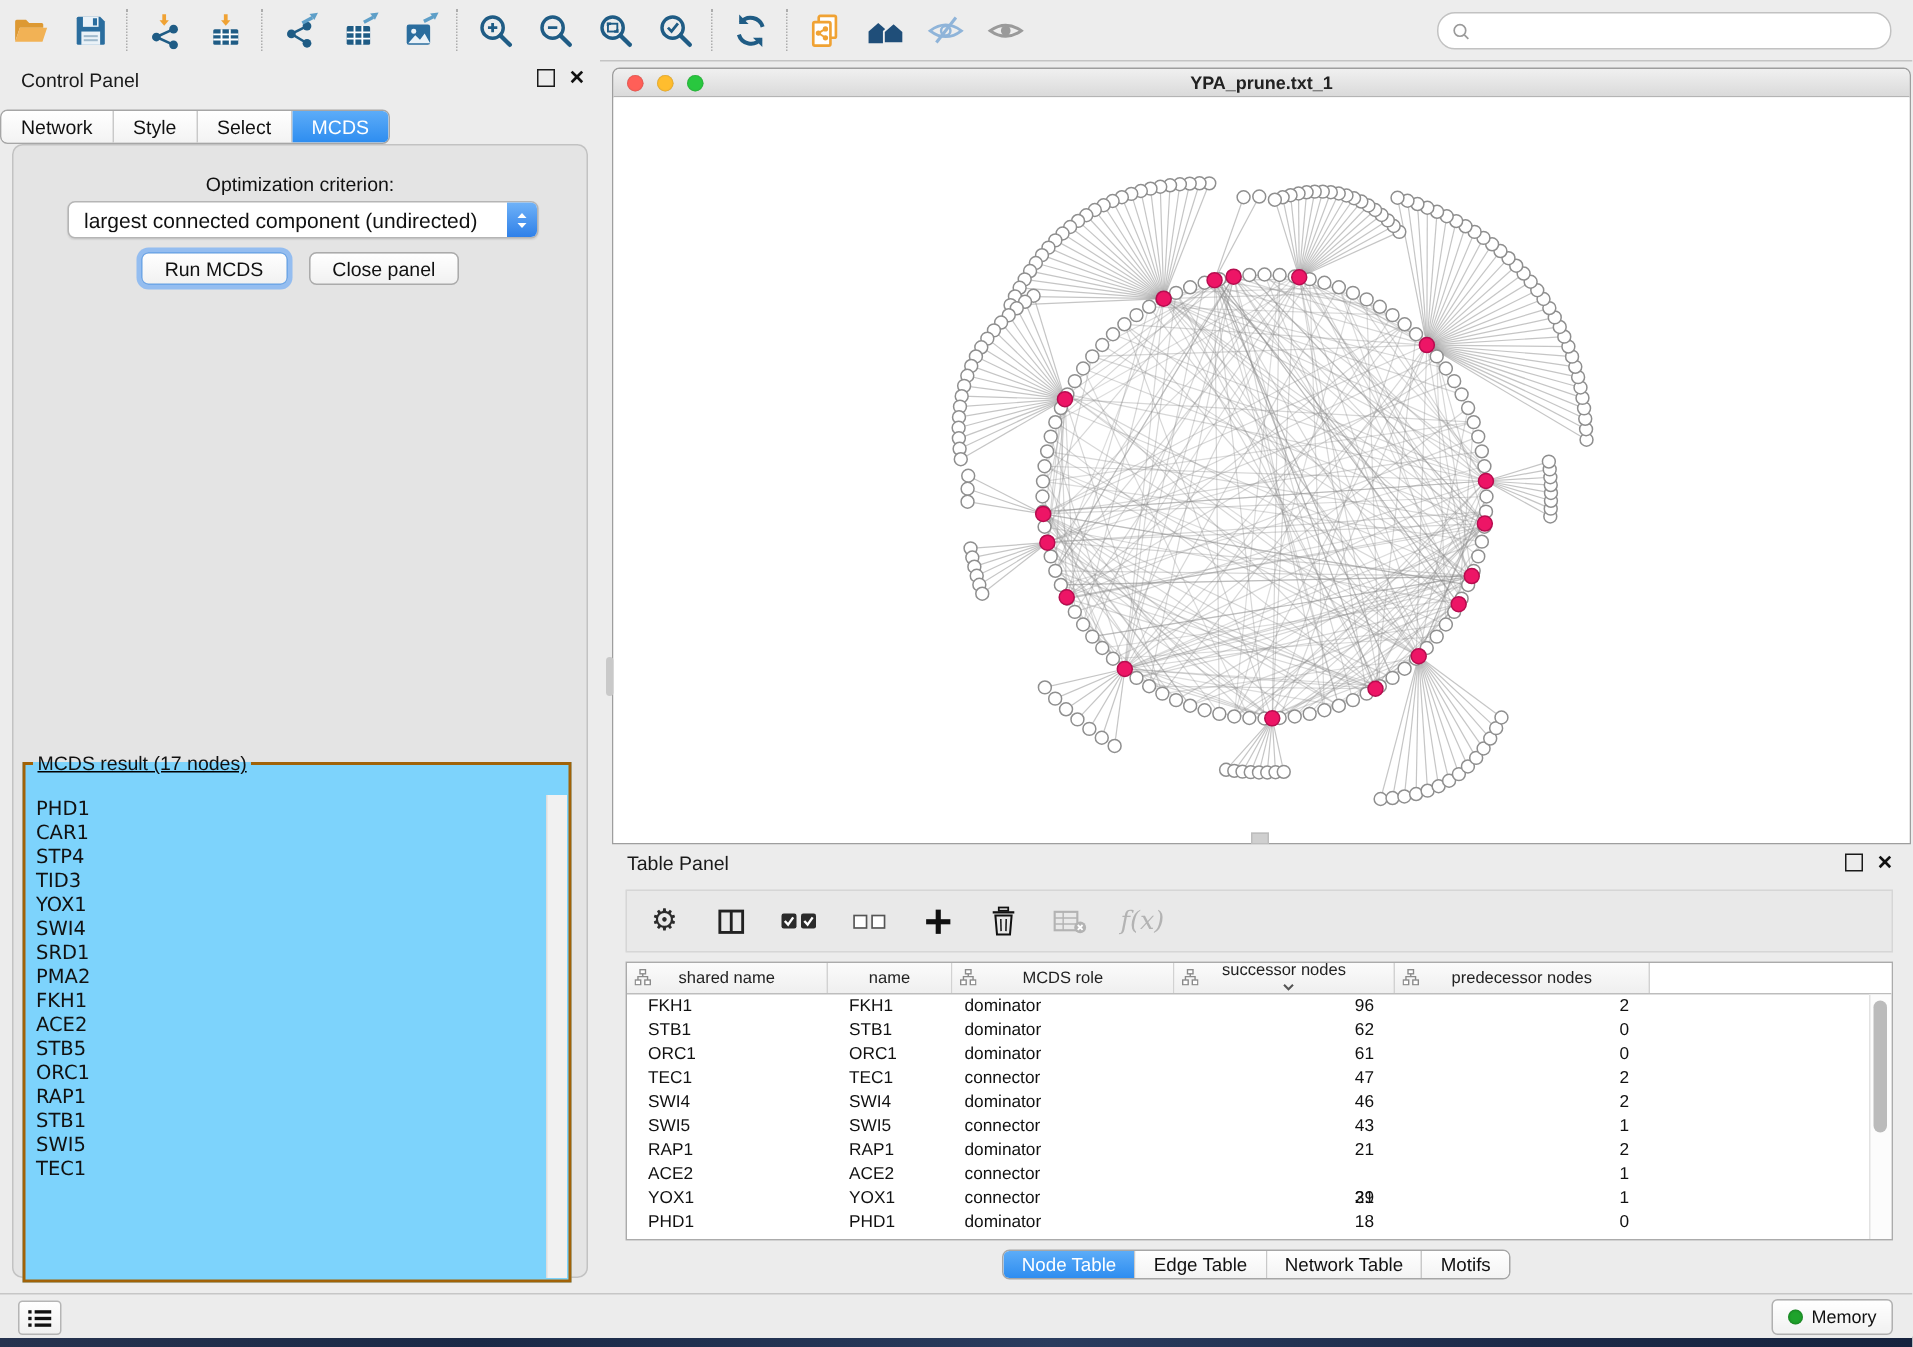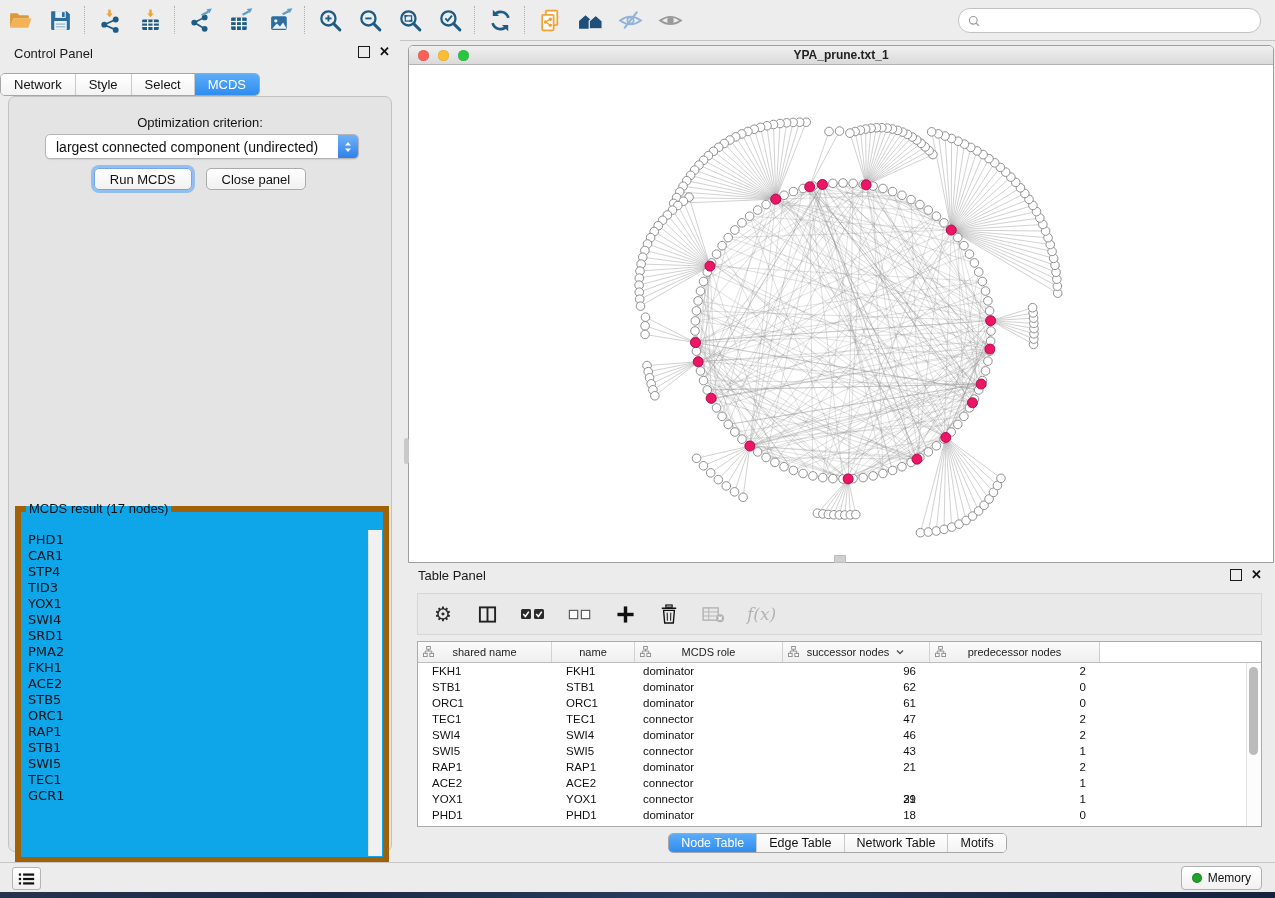--- a/index.html
+++ b/index.html
@@ -47,21 +47,21 @@
               border-radius:5px;background:#fff;display:flex;align-items:center;box-shadow:0 1px 1px rgba(0,0,0,.08);}
   .opt-select .sel-text{flex:1;font-size:14px;color:#111;padding-left:10px;white-space:nowrap;overflow:hidden;}
   .opt-select .stepper{width:20px;height:23px;border-radius:0 4px 4px 0;
        background:linear-gradient(#6FB2F8,#2F80E8);display:flex;align-items:center;justify-content:center;}
   .btn-row{position:absolute;left:0;top:71px;width:100%;display:flex;justify-content:center;gap:14px;}
   .mac-btn{height:22px;padding:0 15px;font-size:13px;color:#111;background:linear-gradient(#fff,#F1F1F1);
            border:1px solid #ABABAB;border-radius:5px;font-family:"Liberation Sans",sans-serif;}
   .mac-btn.focused{border-color:#6FA7E8;box-shadow:0 0 0 3px rgba(82,156,250,.55);}
 
   .mcds-fieldset{position:absolute;left:6px;top:404px;width:362px;height:350px;margin:0;
-       border:6px solid #a16207;background:#0ea5e9;padding:0;}
+       border:2px solid #a16207;background:#7dd3fc;padding:0;text-decoration:underline;}
   .mcds-fieldset legend{font-size:13px;color:#111;margin-left:5px;padding:0 3px;background:transparent;}
   .mcds-list{position:absolute;left:1px;top:14px;right:14px;bottom:1px;overflow:hidden;
        font-family:"DejaVu Sans",sans-serif;font-size:13px;line-height:16px;color:#111;padding:2px 0 0 6px;}
   .mcds-scroll{position:absolute;right:1px;top:14px;width:13px;bottom:1px;background:#F1F1F1;border-left:1px solid #DDD;}
 
   
   .network-window{position:absolute;left:408px;top:45px;width:866px;height:518px;background:#fff;
       border:1px solid #9E9E9E;border-radius:5px 5px 0 0;box-sizing:border-box;}
   .titlebar{position:absolute;left:0;top:0;width:100%;height:18px;border-radius:4px 4px 0 0;
       background:linear-gradient(#F0F0F0,#DADADA);border-bottom:1px solid #B4B4B4;}
@@ -358,21 +358,20 @@
             <div>SRD1</div>
             <div>PMA2</div>
             <div>FKH1</div>
             <div>ACE2</div>
             <div>STB5</div>
             <div>ORC1</div>
             <div>RAP1</div>
             <div>STB1</div>
             <div>SWI5</div>
             <div>TEC1</div>
-            <div>GCR1</div>
           </div>
         <div class="mcds-scroll"></div>
       </fieldset>
     </div>
   </div>
 
   <div class="network-window">
     <div class="titlebar">
       <span class="lights">
         <span class="light" style="background:#FF5F58"></span>
@@ -1142,21 +1141,21 @@
             <span class="tree"><svg viewBox="0 0 12 12" width="11" height="11">
                 <g stroke="#8A8A8A" stroke-width="1" fill="#fff">
                   <rect x="4" y="0.5" width="4" height="3"></rect>
                   <rect x="0.5" y="8" width="4" height="3.5"></rect>
                   <rect x="7.5" y="8" width="4" height="3.5"></rect>
                 </g>
                 <path d="M6 3.5v2M2.5 8V5.5h7V8" stroke="#8A8A8A" fill="none"></path>
               </svg></span>
             <span>MCDS role</span>
           </div>
-          <div class="th-cell" style="width: 147px;">
+          <div class="th-cell" style="width: 147px; flex-direction: column;">
             <span class="tree"><svg viewBox="0 0 12 12" width="11" height="11">
                 <g stroke="#8A8A8A" stroke-width="1" fill="#fff">
                   <rect x="4" y="0.5" width="4" height="3"></rect>
                   <rect x="0.5" y="8" width="4" height="3.5"></rect>
                   <rect x="7.5" y="8" width="4" height="3.5"></rect>
                 </g>
                 <path d="M6 3.5v2M2.5 8V5.5h7V8" stroke="#8A8A8A" fill="none"></path>
               </svg></span>
             <span>successor nodes</span>
             <span class="sortch">

